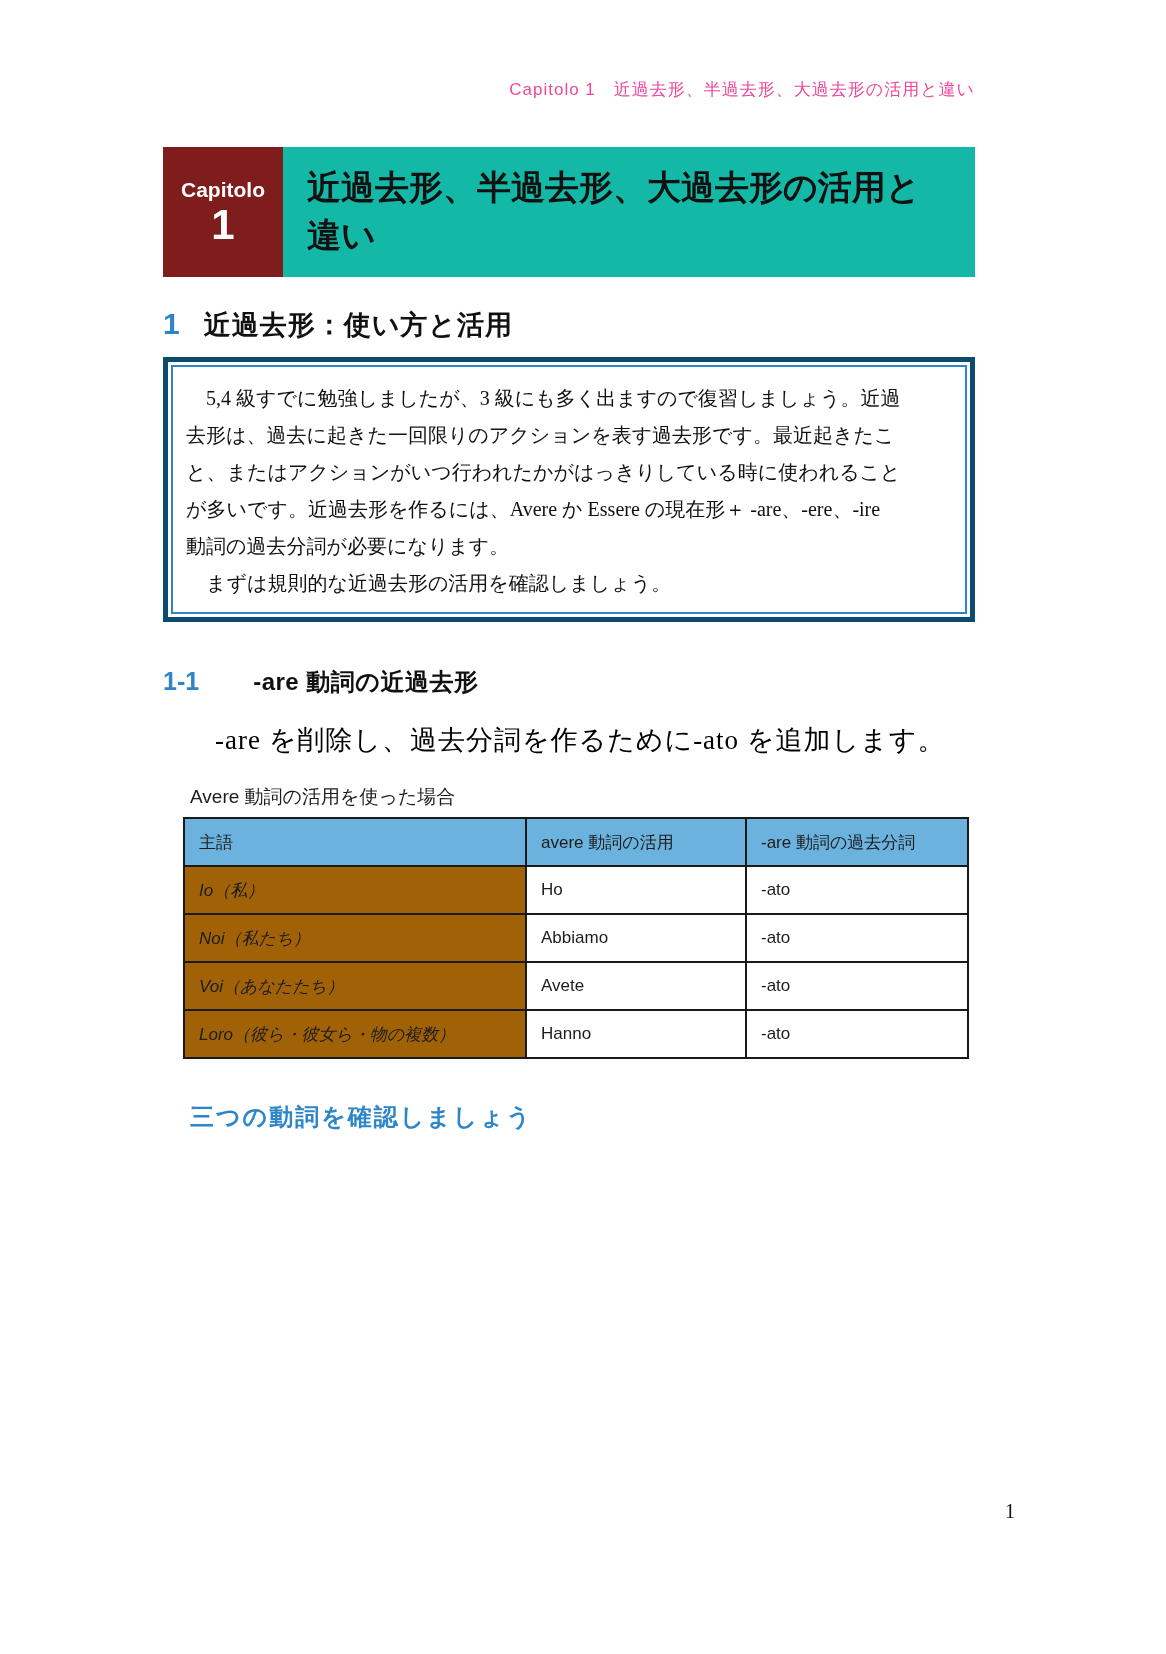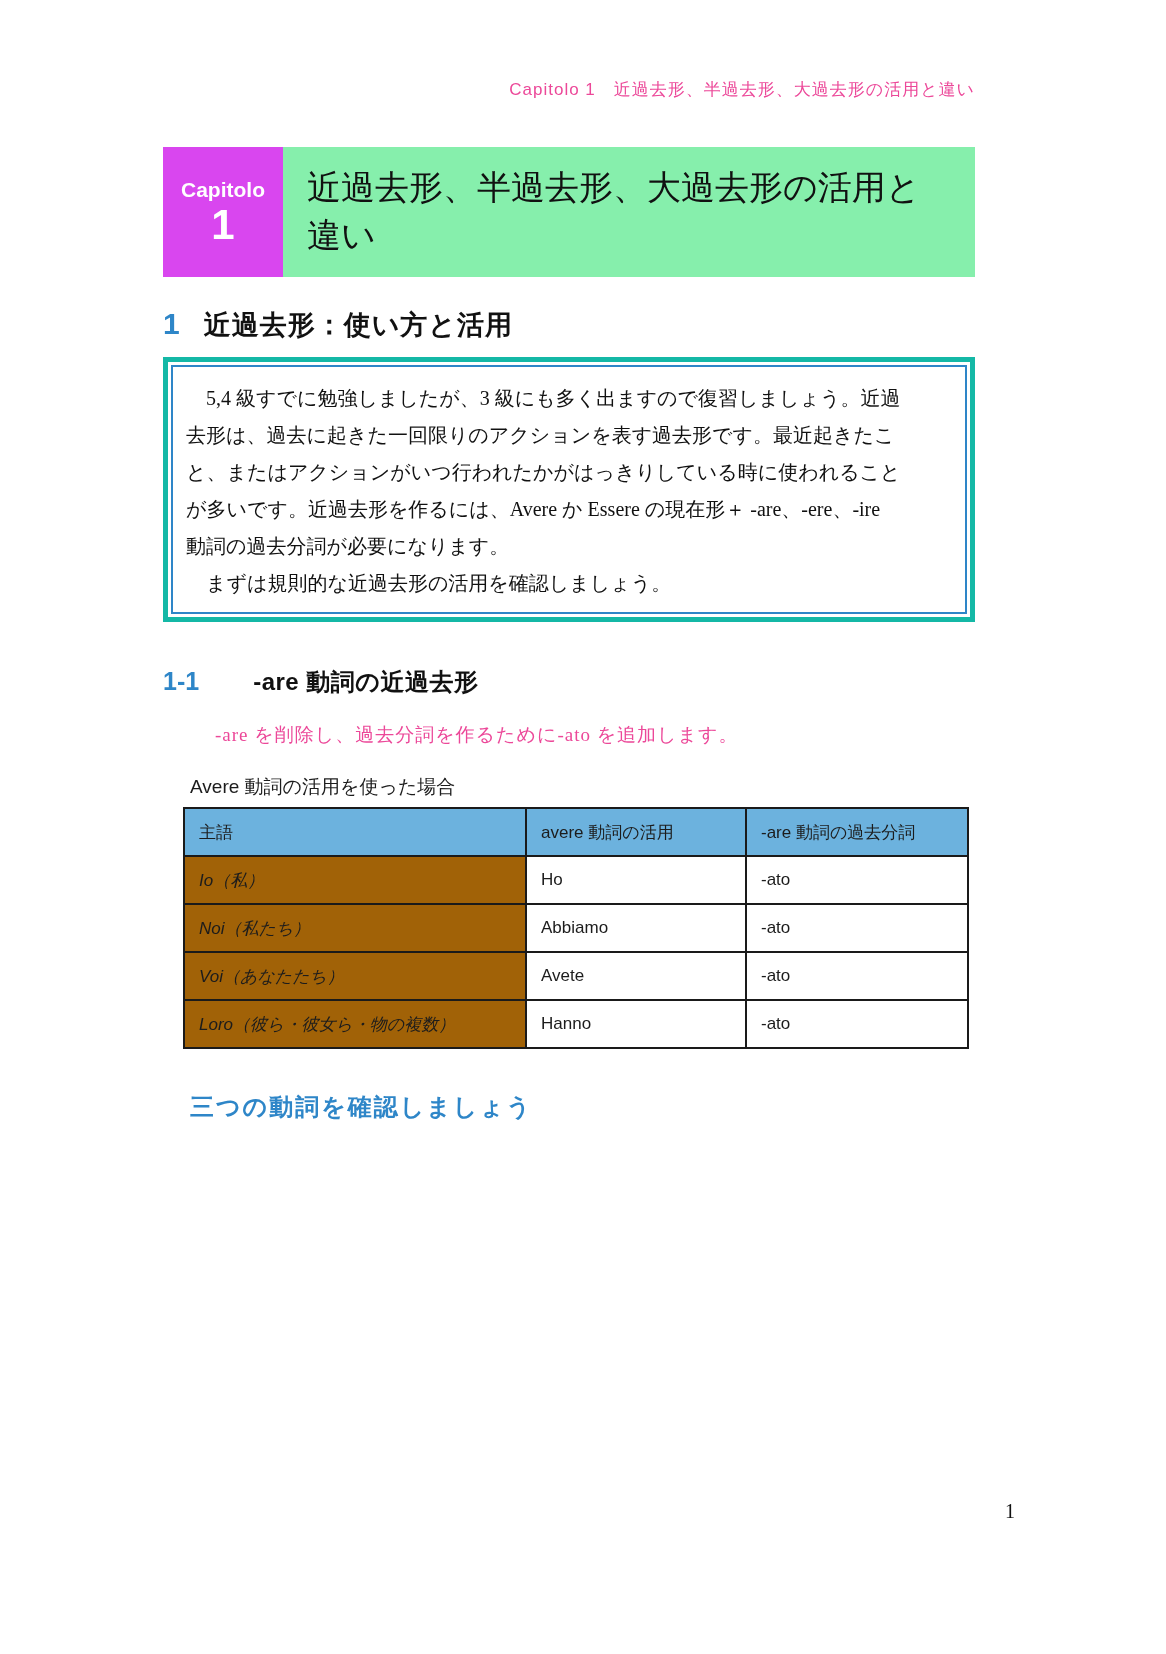--- a/index.html
+++ b/index.html
@@ -22,49 +22,49 @@
     color: #ec4899;
   }
   
   .chapter-banner {
     margin-top: 46px;
     height: 130px;
     display: flex;
   }
   .chapter-badge {
     width: 120px;
-    background: #d946ef;
+    background: #7f1d1d;
     color: #ffffff;
     display: flex; flex-direction: column;
     align-items: center; justify-content: center;
     gap: 2px;
   }
   .chapter-badge .label { font-size: 21px; font-weight: bold; }
   .chapter-badge .num   { font-size: 42px; font-weight: bold; line-height: 1; }
   .chapter-titlebox {
     flex: 1;
-    background: #86efac;
+    background: #14b8a6;
     display: flex; align-items: center;
     padding: 0 30px 0 24px;
-    font-size: 34px; font-weight: normal;
+    font-size: 34px; font-weight: bold;
     line-height: 1.4;
     color: #111111;
   }
   
   .section-heading {
     margin-top: 30px;
     display: flex; align-items: baseline;
     font-weight: bold;
   }
   .section-heading .sec-num { color: #2e86c8; font-size: 30px; margin-right: 24px; }
   .section-heading .sec-title { color: #111111; font-size: 27px; letter-spacing: 1px; }
   
   .info-box-outer {
     margin-top: 14px;
-    border: 5px solid #14b8a6;
+    border: 5px solid #0c4a6e;
     padding: 3px;
   }
   .info-box-inner {
     border: 2px solid #2e86c8;
     padding: 13px 12px 10px 13px;
   }
   .info-line {
     font-family: "Liberation Serif", serif;
     font-size: 20px;
     line-height: 37px;
@@ -76,23 +76,23 @@
     margin-top: 44px;
     display: flex; align-items: baseline;
     font-weight: bold;
   }
   .subsection-heading .sub-num { color: #2e86c8; font-size: 25px; margin-right: 8px; }
   .subsection-heading .sub-title { color: #111111; font-size: 24px; letter-spacing: 0.5px; margin-left: 46px; }
   .are-note {
     margin-top: 24px;
     padding-left: 52px;
     font-family: "Liberation Serif", serif;
-    font-size: 19px;
+    font-size: 27px;
     letter-spacing: 1px;
-    color: #ec4899;
+    color: #000000;
   }
   .table-caption {
     margin-top: 26px;
     padding-left: 27px;
     font-size: 19px;
     color: #1c1c1c;
   }
   
   table.conj {
     margin-top: 7px;

